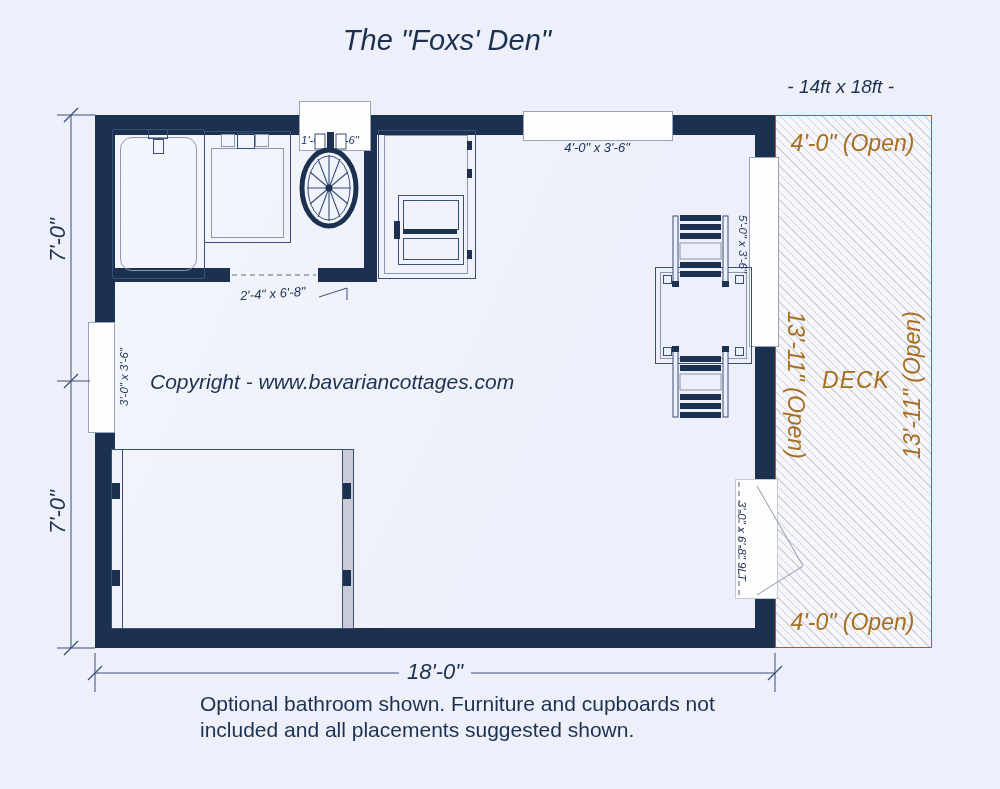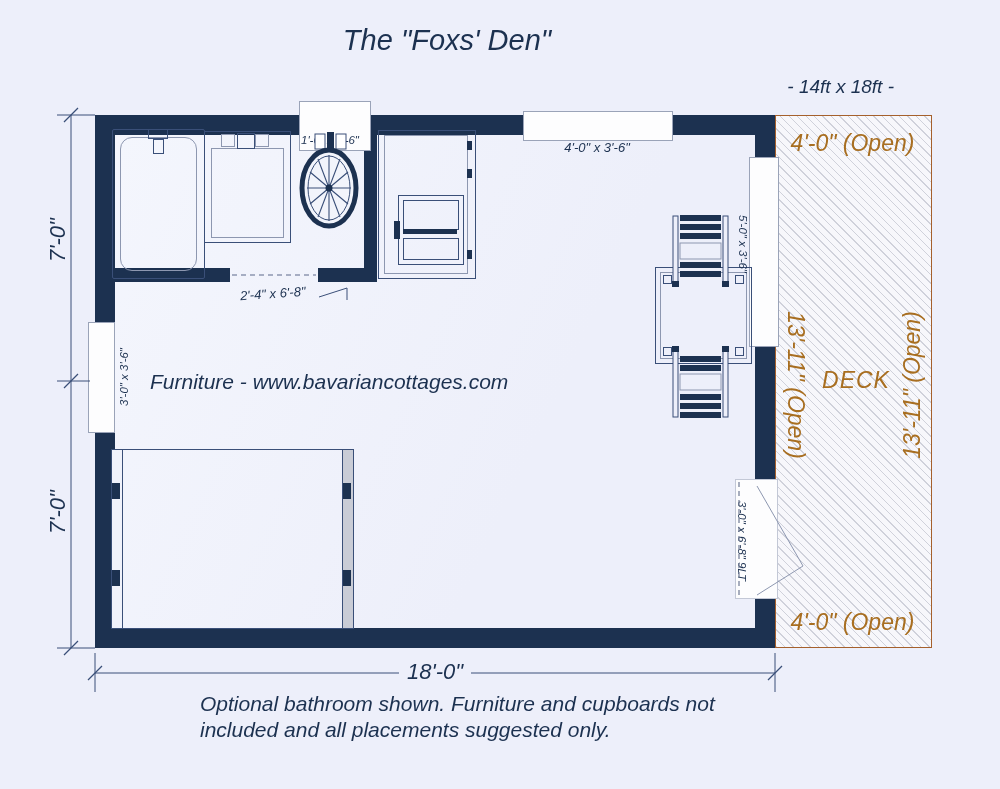--- a/index.html
+++ b/index.html
@@ -27,21 +27,21 @@
     position:absolute;z-index:5;
     background:
       repeating-linear-gradient(45deg, rgba(175,178,192,0.55) 0px, rgba(175,178,192,0.55) 1px, transparent 1px, transparent 6px),
       #f7f7fb;
     border:1px solid #a5602c;
   }
   .decktxt{position:absolute;z-index:60;color:#a86e20;font-style:italic;font-size:23px;font-weight:500;}
   .lbl{position:absolute;z-index:40;font-style:italic;color:#1c3150;}
   .dim{position:absolute;z-index:60;font-style:italic;color:#1c3150;font-size:22px;}
   svg.linework{position:absolute;left:0;top:0;z-index:50;pointer-events:none;}
-  .note{position:absolute;z-index:60;font-style:italic;font-size:21px;color:#1c3150;line-height:26px;}
+  .note{position:absolute;z-index:60;font-size:21px;color:#1c3150;line-height:26px;}
 </style>
 </head>
 <body>
 
 <div class="abs it" style="left:0;top:24px;width:894px;text-align:center;font-size:29px;font-weight:500;">The "Foxs' Den"</div>
 <div class="abs it" style="left:0;top:76px;width:894px;text-align:right;font-size:19px;">- 14ft x 18ft -</div>
 
 <div class="deck" style="left:775px;top:115px;width:155px;height:531px;"></div>
 <div class="decktxt ctr" style="left:777px;top:129px;width:151px;height:28px;">4'-0" (Open)</div>
 <div class="decktxt ctr" style="left:777px;top:608px;width:151px;height:28px;">4'-0" (Open)</div>
@@ -165,16 +165,16 @@
     <rect x="680" y="412" width="41" height="6" fill="#1c3150"></rect>
   </g>
 </svg>
 
 <div class="dim ctr" style="left:-2px;top:227px;width:120px;height:26px;transform:rotate(-90deg);">7'-0"</div>
 <div class="dim ctr" style="left:-2px;top:499px;width:120px;height:26px;transform:rotate(-90deg);">7'-0"</div>
 <div class="dim" style="left:95px;top:659px;width:680px;text-align:center;">
   <span style="background:#edeffa;padding:0 8px;">18'-0"</span>
 </div>
 
-<div class="abs it" style="left:150px;top:370px;font-size:21px;z-index:60;">Furniture - www.bavariancottages.com</div>
+<div class="abs it" style="left:150px;top:370px;font-size:21px;z-index:60;">Copyright - www.bavariancottages.com</div>
 
 <div class="note" style="left:200px;top:691px;">Optional bathroom shown. Furniture and cupboards not</div>
-<div class="note" style="left:200px;top:717px;">included and all placements suggested only.</div>
+<div class="note" style="left:200px;top:717px;">included and all placements suggested shown.</div>
 
 </body></html>

